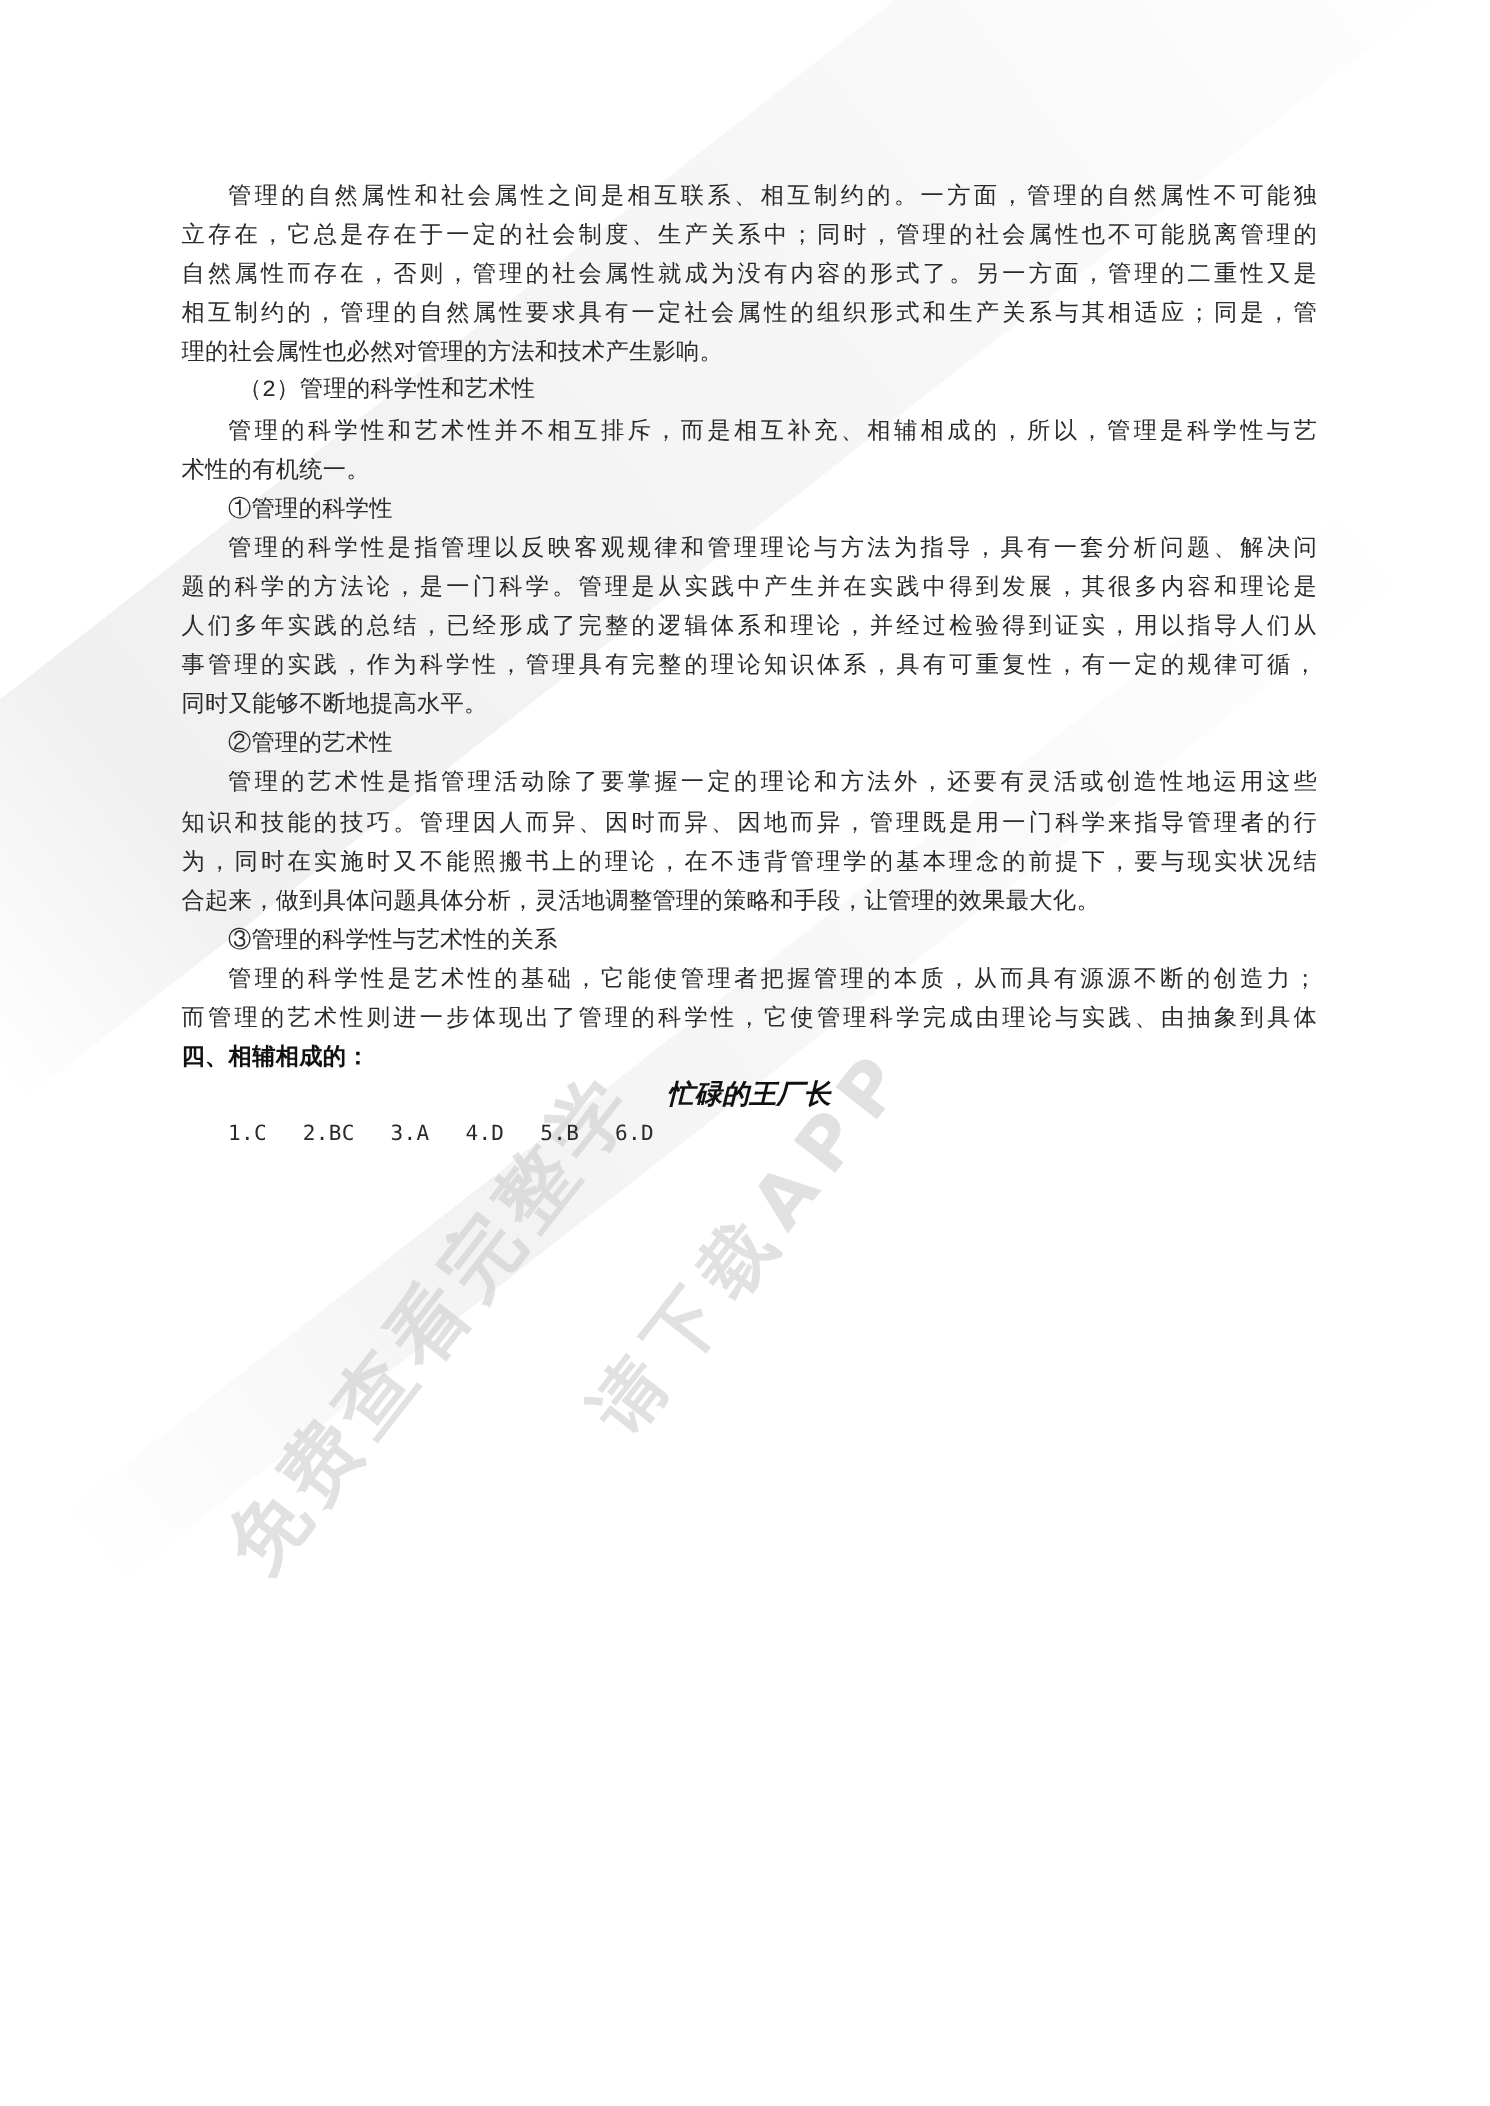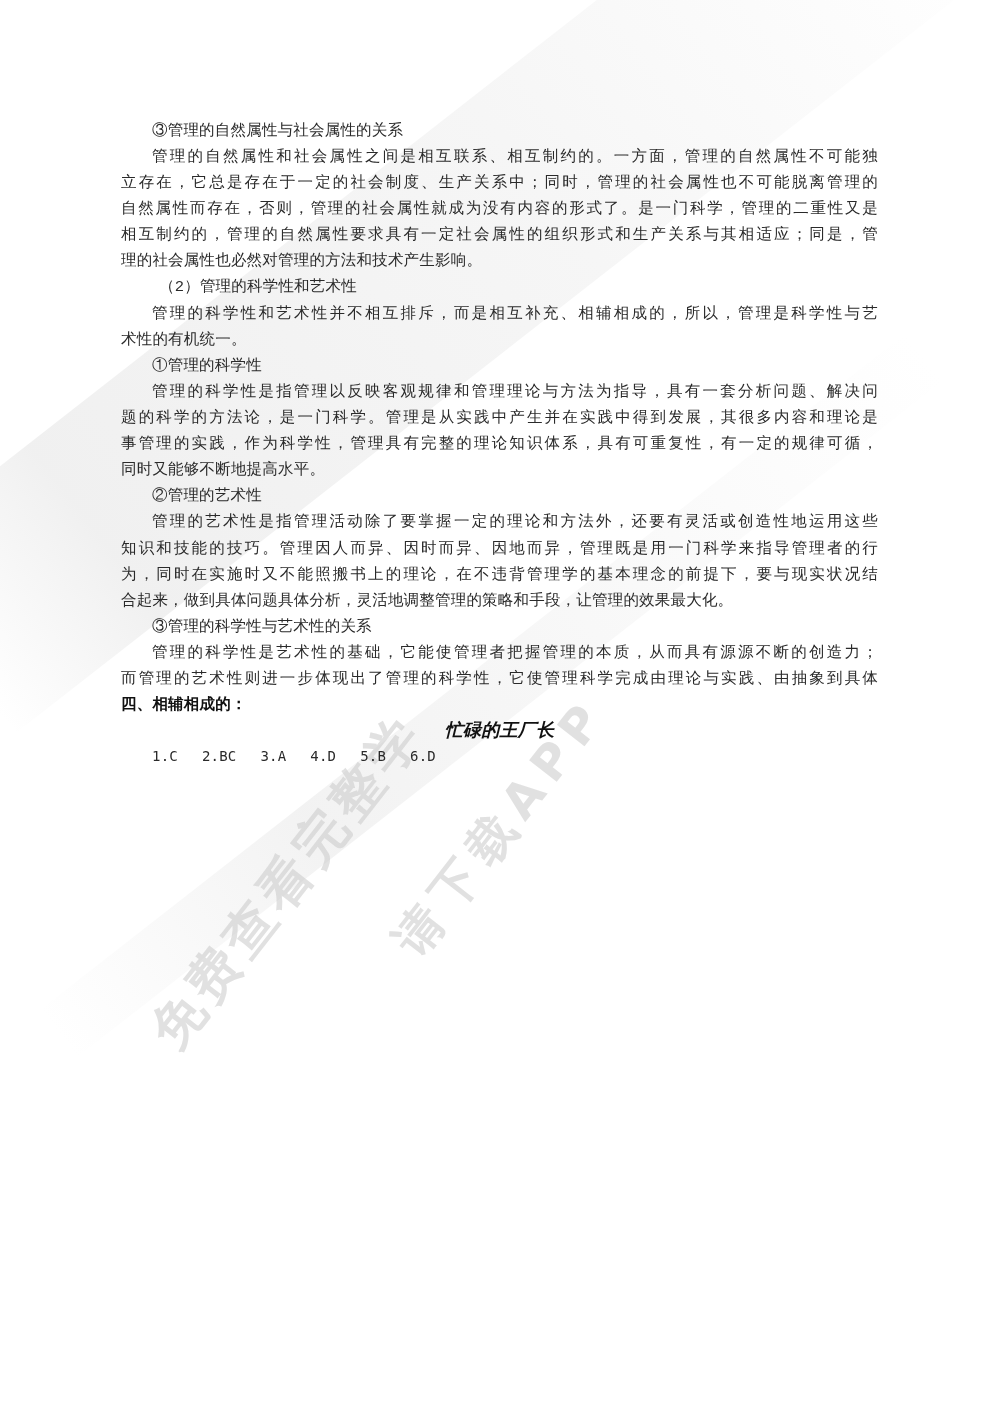--- a/index.html
+++ b/index.html
@@ -36,32 +36,32 @@
 
 <div class="watermark">
   <div class="wm-band"></div>
   <div class="wm-band2"></div>
   <div class="wm-text wm-t1">免费查看完整学</div>
   <div class="wm-text wm-t2">请下载APP</div>
 </div>
 
 <div class="page">
   <div id="body-lines">
-      <div class="line sub">③管理的自然属性与社会属性的关系</div>
       <div class="line indent">管理的自然属性和社会属性之间是相互联系、相互制约的。一方面，管理的自然属性不可能独</div>
       <div class="line ">立存在，它总是存在于一定的社会制度、生产关系中；同时，管理的社会属性也不可能脱离管理的</div>
-      <div class="line ">自然属性而存在，否则，管理的社会属性就成为没有内容的形式了。是一门科学，管理的二重性又是</div>
+      <div class="line ">自然属性而存在，否则，管理的社会属性就成为没有内容的形式了。另一方面，管理的二重性又是</div>
       <div class="line ">相互制约的，管理的自然属性要求具有一定社会属性的组织形式和生产关系与其相适应；同是，管</div>
       <div class="line last">理的社会属性也必然对管理的方法和技术产生影响。</div>
       <div class="line sub2">（2）管理的科学性和艺术性</div>
       <div class="line indent">管理的科学性和艺术性并不相互排斥，而是相互补充、相辅相成的，所以，管理是科学性与艺</div>
       <div class="line last">术性的有机统一。</div>
       <div class="line sub">①管理的科学性</div>
       <div class="line indent">管理的科学性是指管理以反映客观规律和管理理论与方法为指导，具有一套分析问题、解决问</div>
       <div class="line ">题的科学的方法论，是一门科学。管理是从实践中产生并在实践中得到发展，其很多内容和理论是</div>
+      <div class="line ">人们多年实践的总结，已经形成了完整的逻辑体系和理论，并经过检验得到证实，用以指导人们从</div>
       <div class="line ">事管理的实践，作为科学性，管理具有完整的理论知识体系，具有可重复性，有一定的规律可循，</div>
       <div class="line last">同时又能够不断地提高水平。</div>
       <div class="line sub">②管理的艺术性</div>
       <div class="line indent">管理的艺术性是指管理活动除了要掌握一定的理论和方法外，还要有灵活或创造性地运用这些</div>
       <div class="line ">知识和技能的技巧。管理因人而异、因时而异、因地而异，管理既是用一门科学来指导管理者的行</div>
       <div class="line ">为，同时在实施时又不能照搬书上的理论，在不违背管理学的基本理念的前提下，要与现实状况结</div>
       <div class="line last">合起来，做到具体问题具体分析，灵活地调整管理的策略和手段，让管理的效果最大化。</div>
       <div class="line sub">③管理的科学性与艺术性的关系</div>
       <div class="line indent">管理的科学性是艺术性的基础，它能使管理者把握管理的本质，从而具有源源不断的创造力；</div>
       <div class="line ">而管理的艺术性则进一步体现出了管理的科学性，它使管理科学完成由理论与实践、由抽象到具体</div>

